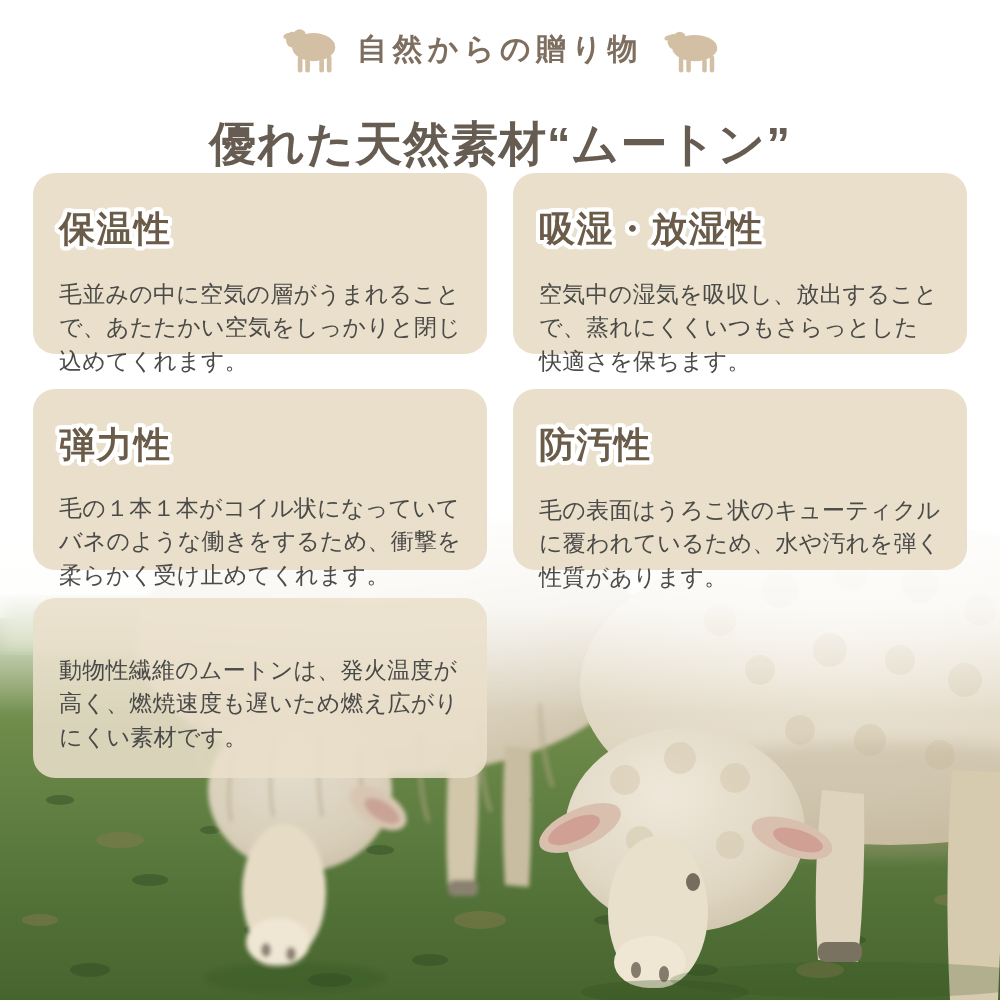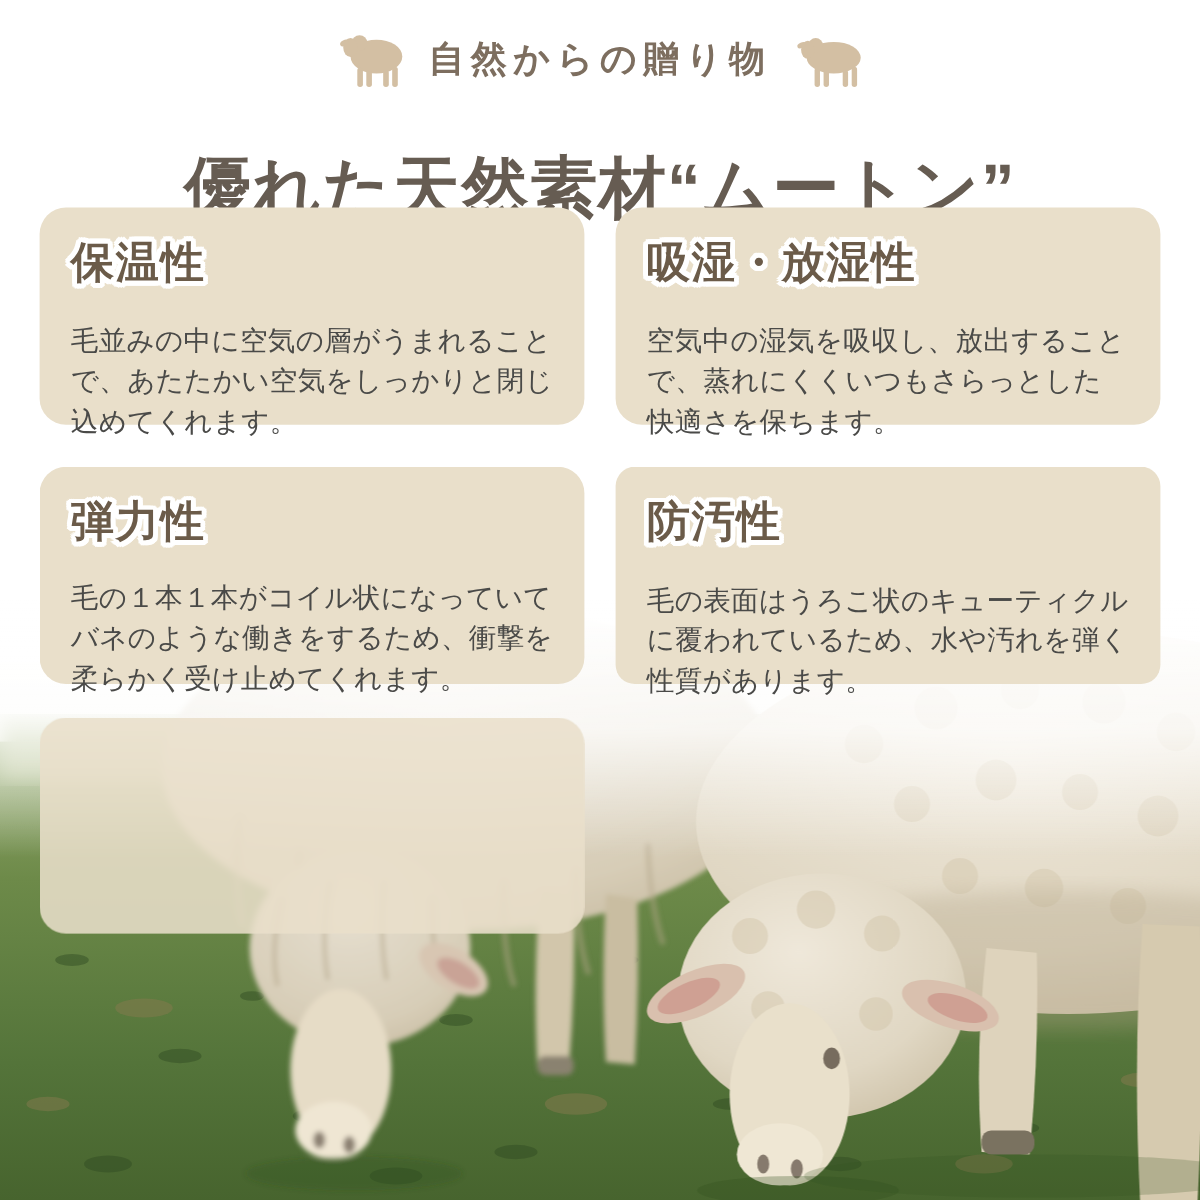--- a/index.html
+++ b/index.html
@@ -26,28 +26,28 @@
   .tagline-row{
     position:absolute;top:24px;left:0;width:1000px;
     display:flex;align-items:center;justify-content:center;gap:18px;
   }
   .tagline{
     color:var(--tagline);font-size:30px;font-weight:bold;letter-spacing:0.18em;
   }
   .sheep-glyph{width:60px;height:50px;flex:0 0 auto;}
   .main-title{
     position:absolute;top:82px;left:0;width:1000px;text-align:center;
-    color:var(--title-text);font-size:56px;font-weight:800;letter-spacing:0.02em;
+    color:var(--title-text);font-size:47px;font-weight:800;letter-spacing:0.02em;
   }
 
   
   .card{
     position:absolute;width:454px;height:181px;border-radius:22px;
     background:var(--card-bg);
-    padding:22px 26px;box-sizing:border-box;
+    padding:32px 26px;box-sizing:border-box;
   }
   .card.translucent{
     background:rgba(233,223,202,0.87);
     -webkit-backdrop-filter:blur(2px);backdrop-filter:blur(2px);
     height:180px;
   }
   .card-title{
     color:var(--card-title);font-size:36px;font-weight:800;letter-spacing:0.04em;
     text-shadow:
       -3px -3px 0 #fff, 3px -3px 0 #fff, -3px 3px 0 #fff, 3px 3px 0 #fff,
@@ -55,21 +55,21 @@
       -2px -4px 0 #fff, 2px 4px 0 #fff, -4px 2px 0 #fff, 4px -2px 0 #fff,
       2px -4px 0 #fff, -2px 4px 0 #fff, 4px 2px 0 #fff, -4px -2px 0 #fff;
   }
   .card-body{
     margin-top:24px;color:var(--body-text);font-size:23px;line-height:1.45;
     font-weight:500;letter-spacing:0.01em;
   }
   #card-0{left:33px;top:173px;}
   #card-1{left:513px;top:173px;}
   #card-2{left:33px;top:389px;font-family:Liberation Mono, monospace;}
-  #card-3{left:513px;top:389px;border-radius:16px;}
+  #card-3{left:513px;top:389px;}
   #card-4{left:33px;top:598px;}
 </style>
 </head>
 <body>
 
 <div class="stage">
 
   <div class="photo">
     <svg viewBox="0 0 1000 500" preserveAspectRatio="none" aria-hidden="true">
       <defs>
@@ -273,15 +273,16 @@
     <div class="card-title">弾力性</div>
     <div class="card-body">毛の１本１本がコイル状になっていてバネのような働きをするため、衝撃を柔らかく受け止めてくれます。</div>
   </section>
 
   <section class="card" id="card-3">
     <div class="card-title">防汚性</div>
     <div class="card-body">毛の表面はうろこ状のキューティクルに覆われているため、水や汚れを弾く性質があります。</div>
   </section>
 
   <section class="card translucent" id="card-4">
+    <div class="card-body">動物性繊維のムートンは、発火温度が高く、燃焼速度も遅いため燃え広がりにくい素材です。</div>
   </section>
 
 </div>
 
 </body></html>

